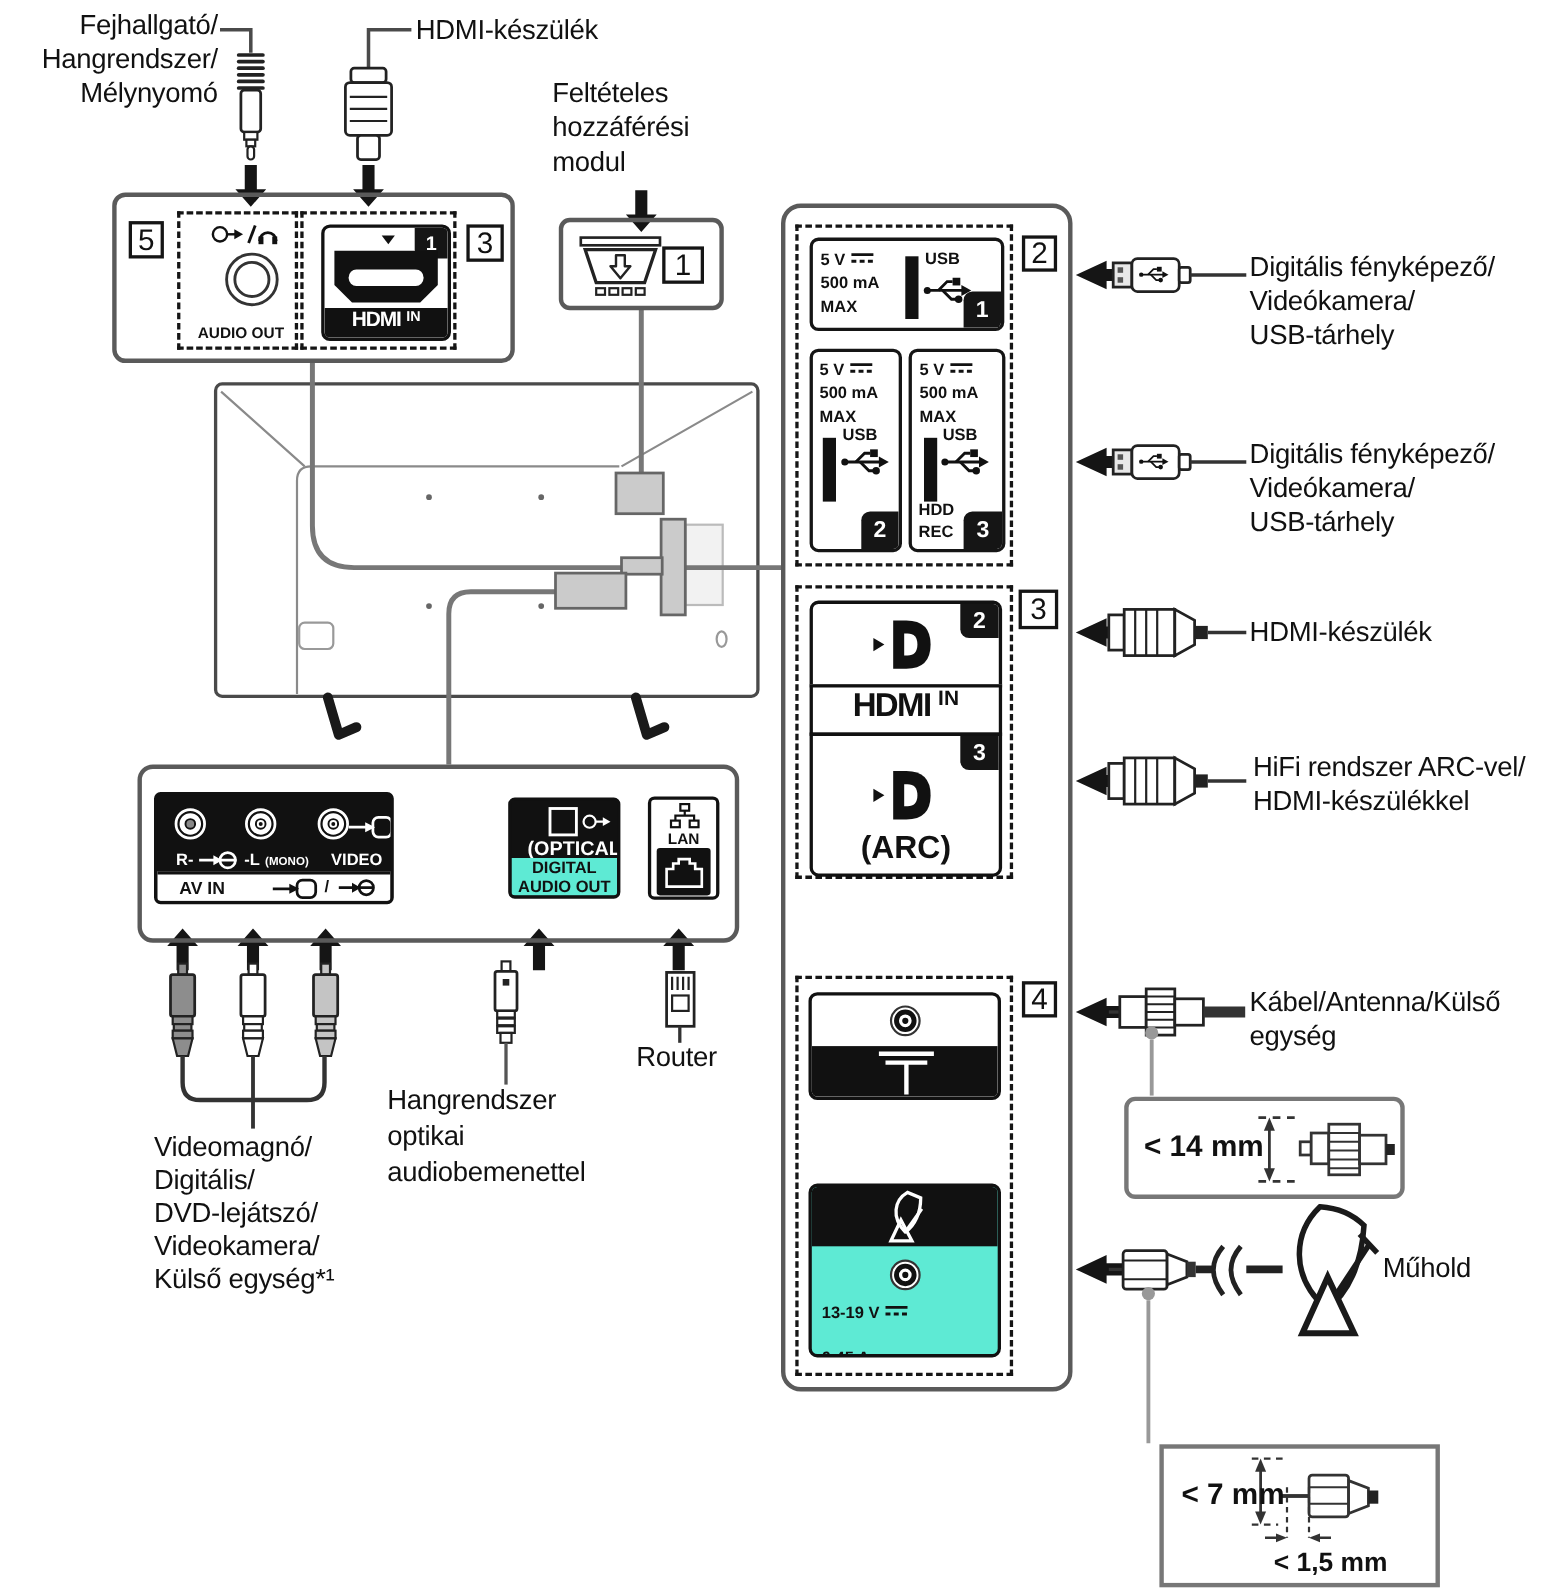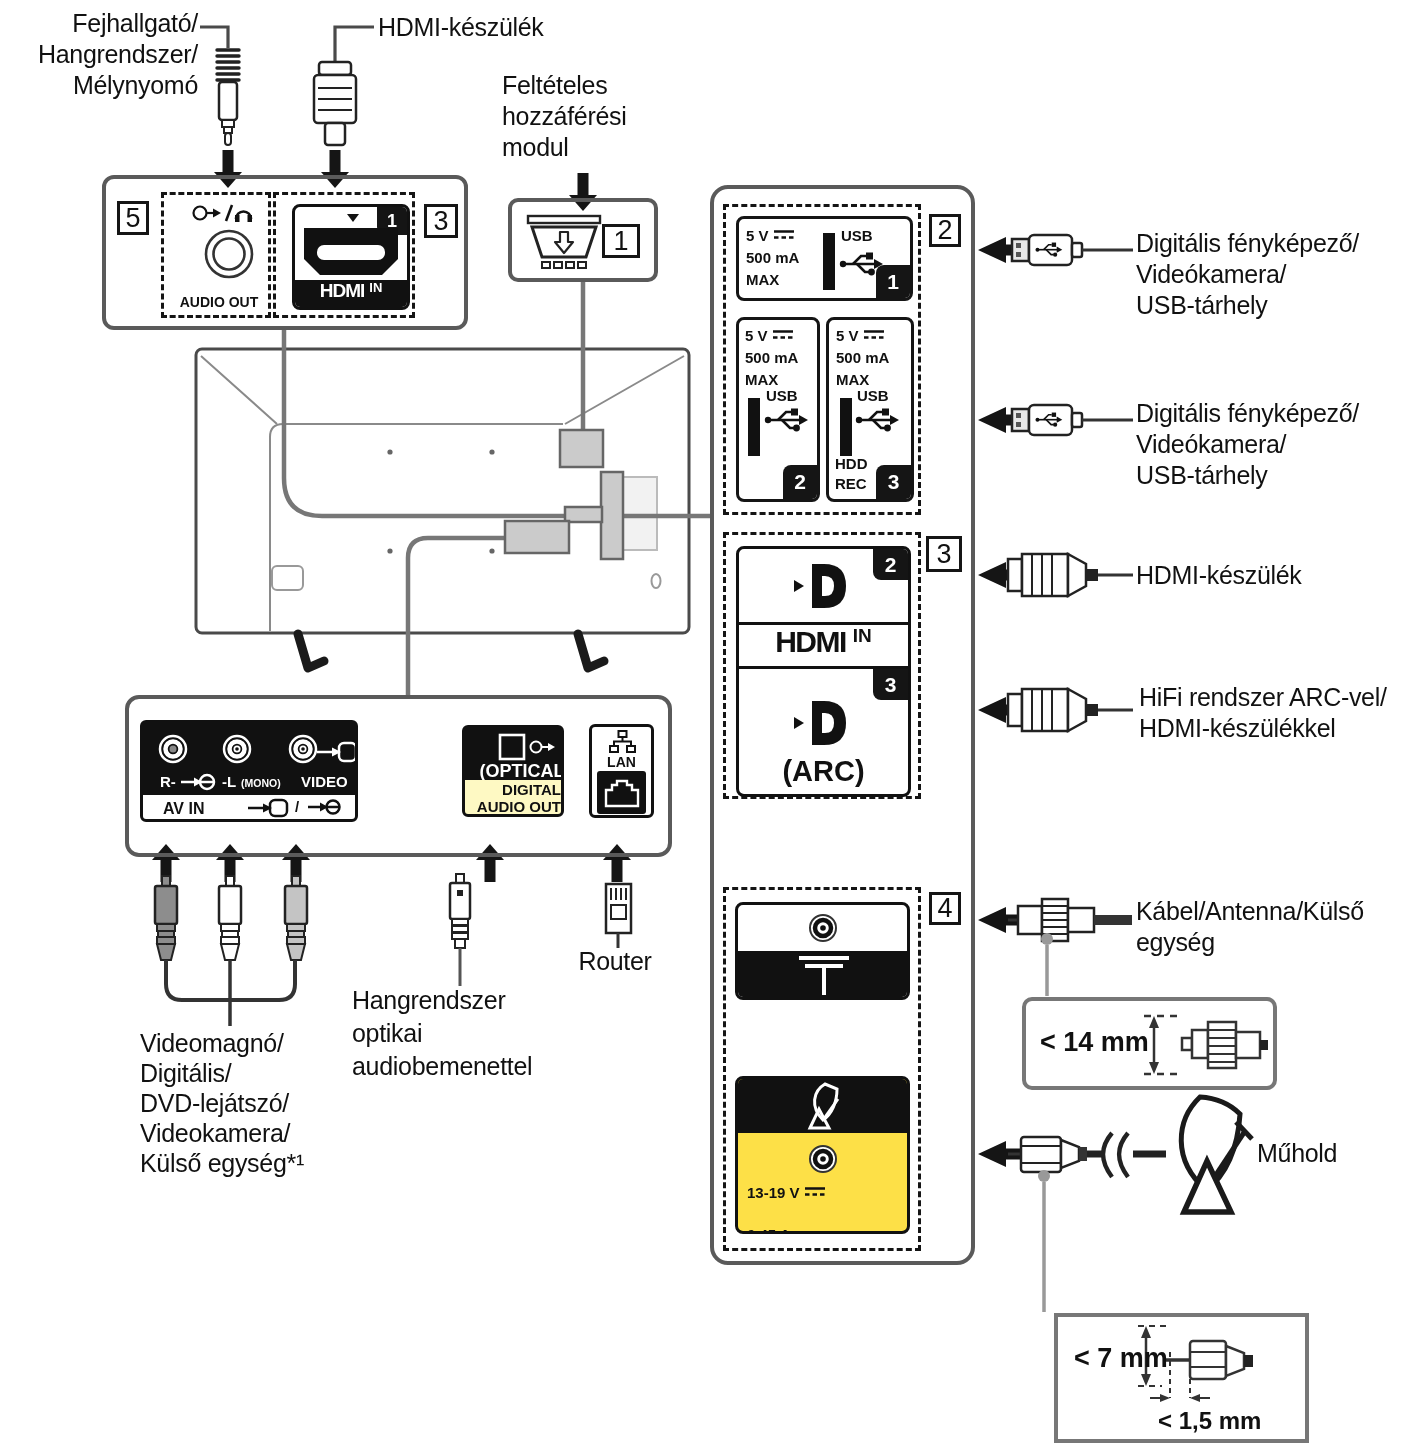--- a/index.html
+++ b/index.html
@@ -428,21 +428,21 @@
       </svg>
       <div class="abs" style="left:0;top:46px;width:169px;height:46px;background:#111">
         <svg class="abs" style="left:58px;top:4px" width="56" height="40">
           <line x1="3" y1="3" x2="53" y2="3" stroke="#fff" stroke-width="4"></line>
           <line x1="9" y1="11" x2="47" y2="11" stroke="#fff" stroke-width="4"></line>
           <line x1="28" y1="11" x2="28" y2="40" stroke="#fff" stroke-width="4"></line>
         </svg>
       </div>
     </div>
 
-    <div class="abs" style="left:21px;top:887px;width:175px;height:158px;border:3px solid #111;border-radius:8px;background:#fde047;box-sizing:border-box;overflow:hidden">
+    <div class="abs" style="left:21px;top:887px;width:175px;height:158px;border:3px solid #111;border-radius:8px;background:#5eead4;box-sizing:border-box;overflow:hidden">
       <div class="abs" style="left:0;top:0;width:169px;height:54px;background:#111">
         <svg class="abs" style="left:64px;top:3px" width="44" height="48">
           <path d="M 23 2 C 11 9 8 25 21 38 C 30 32 35 20 35 7 Z" fill="none" stroke="#fff" stroke-width="3"></path>
           <line x1="21" y1="38" x2="36" y2="17" stroke="#fff" stroke-width="3"></line>
           <path d="M 8 46 L 17 27 L 27 46 Z" fill="none" stroke="#fff" stroke-width="3"></path>
         </svg>
       </div>
       <svg class="abs" style="left:60px;top:56px" width="50" height="48">
         <circle cx="25" cy="24" r="13" fill="#fff" stroke="#333" stroke-width="2"></circle>
         <circle cx="25" cy="24" r="8" fill="#fff" stroke="#111" stroke-width="4.5"></circle>
@@ -509,21 +509,21 @@
     <div class="abs" style="left:333px;top:26px;width:102px;height:92px;border:3px solid #111;border-radius:6px;background:#111;box-sizing:border-box;overflow:hidden">
       <svg class="abs" style="left:32px;top:4px" width="30" height="30">
         <rect x="3" y="3" width="24" height="24" fill="none" stroke="#fff" stroke-width="2.6"></rect>
       </svg>
       <svg class="abs" style="left:64px;top:11px" width="30" height="16">
         <circle cx="7" cy="8" r="5.5" fill="none" stroke="#fff" stroke-width="2"></circle>
         <line x1="12.5" y1="8" x2="21" y2="8" stroke="#fff" stroke-width="2"></line>
         <polygon points="19,4 26,8 19,12" fill="#fff"></polygon>
       </svg>
       <div class="abs pt wt" style="left:12px;top:34px;width:96px;text-align:center;font-size:18px">(OPTICAL)</div>
-      <div class="abs" style="left:0;top:52px;width:96px;height:34px;background:#fef9c3;text-align:right;font-weight:700;font-size:15px;line-height:17px;white-space:pre-line;padding-top:1px">DIGITAL
+      <div class="abs" style="left:0;top:52px;width:96px;height:34px;background:#5eead4;text-align:center;font-weight:700;font-size:15px;line-height:17px;white-space:pre-line;padding-top:1px">DIGITAL
 AUDIO OUT</div>
     </div>
 
     <div class="abs" style="left:460px;top:25px;width:65px;height:94px;border:3px solid #111;border-radius:6px;background:#fff;box-sizing:border-box;overflow:hidden">
       <svg class="abs" style="left:17px;top:3px" width="27" height="24">
         <rect x="9.5" y="1" width="8" height="6" fill="none" stroke="#111" stroke-width="2"></rect>
         <rect x="1" y="16" width="8" height="6" fill="none" stroke="#111" stroke-width="2"></rect>
         <rect x="18" y="16" width="8" height="6" fill="none" stroke="#111" stroke-width="2"></rect>
         <path d="M 13.5 7 V 11.5 M 5 16 V 11.5 H 22 V 16" fill="none" stroke="#111" stroke-width="2"></path>
       </svg>

